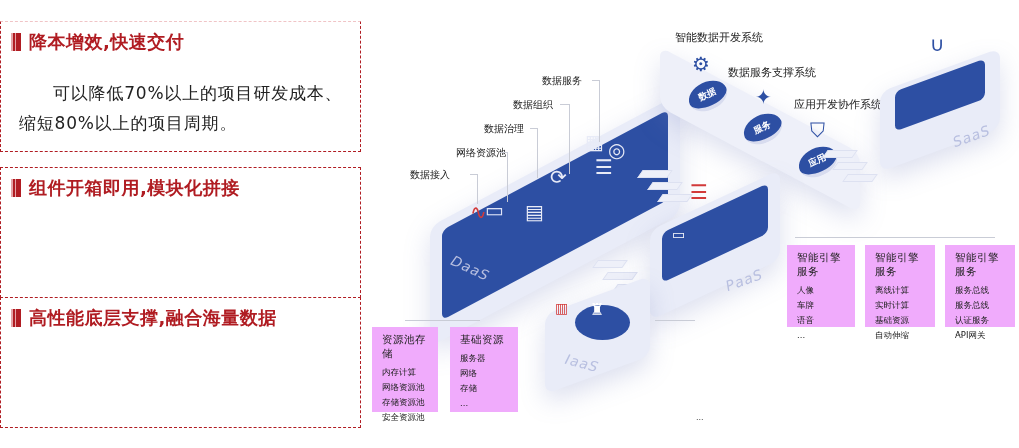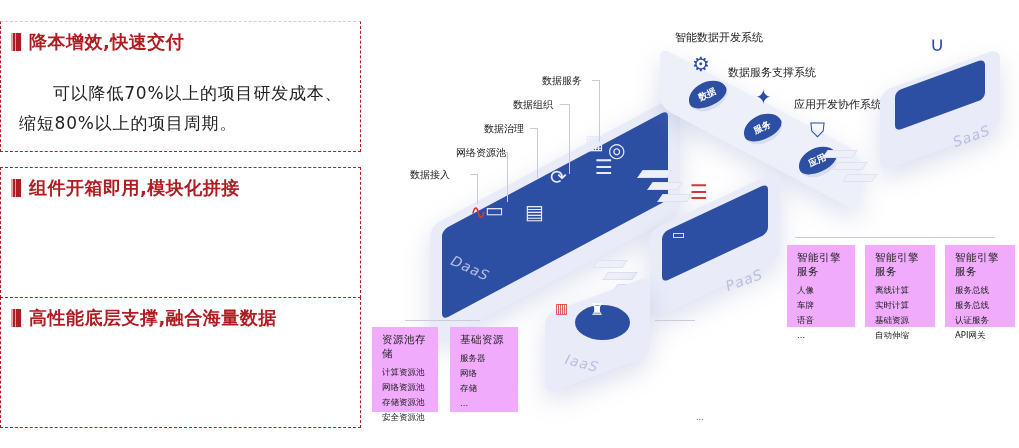--- a/index.html
+++ b/index.html
@@ -181,21 +181,21 @@
     <div class="it">服务总线</div>
     <div class="it">服务总线</div>
     <div class="it">认证服务</div>
     <div class="it">API网关</div>
   </div>
   <span class="dots" style="left:585px; top:328px;">...</span>
 
   <div class="leader" style="left:35px; top:320px; width:75px; height:8px; border-top-width:1px;"></div>
   <div class="infobox" style="left:2px; top:327px; width:66px; height:85px;">
     <div class="h">资源池存储</div>
-    <div class="it">计算资源池</div>
+    <div class="it">内存计算</div>
     <div class="it">网络资源池</div>
     <div class="it">存储资源池</div>
     <div class="it">安全资源池</div>
   </div>
   <span class="dots" style="left:13px; top:413px;">...</span>
   <div class="infobox" style="left:80px; top:327px; width:68px; height:85px;">
     <div class="h">基础资源</div>
     <div class="it">服务器</div>
     <div class="it">网络</div>
     <div class="it">存储</div>

